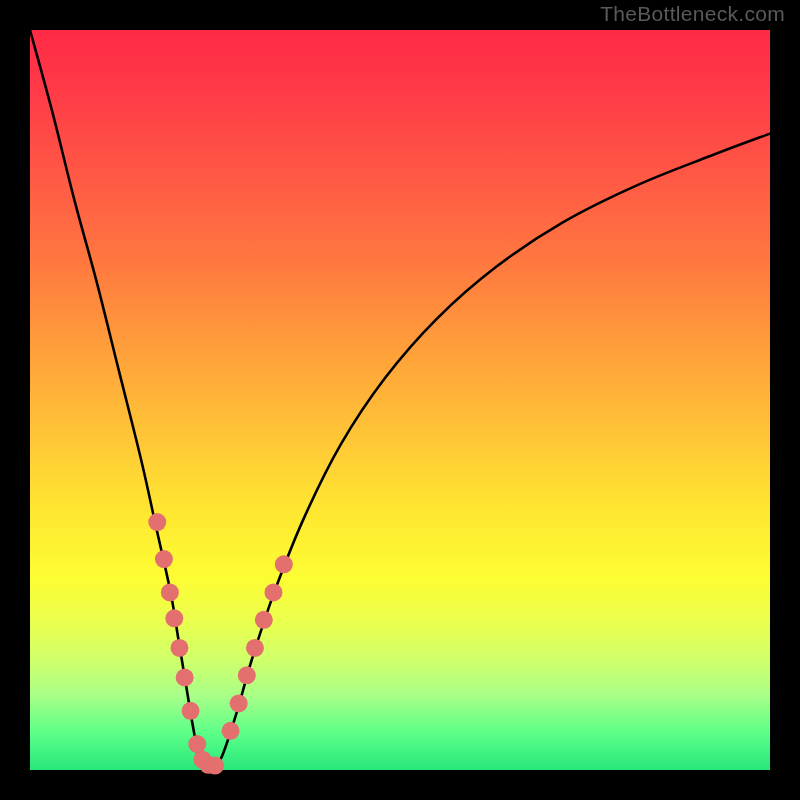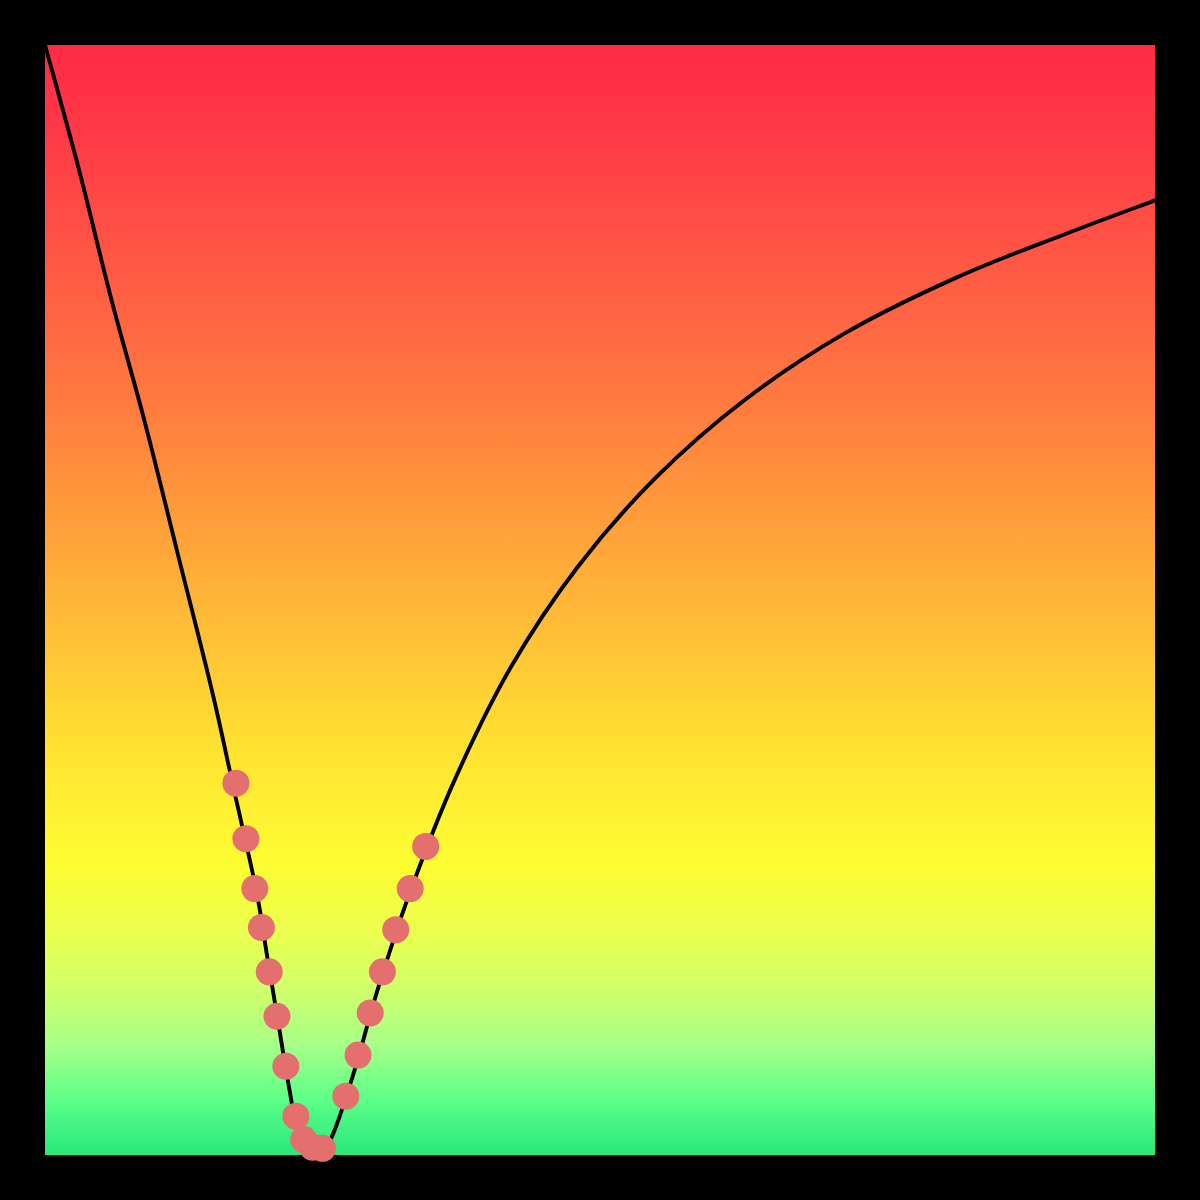--- a/index.html
+++ b/index.html
@@ -47,20 +47,21 @@
   svg.curve {
     position: absolute;
     top: 0; left: 0;
   }
 </style>
 </head>
 <body>
 
 <div class="frame">
   <div class="plot-area" id="plot-area" style="left: 30px; top: 30px; width: 740px; height: 740px;"></div>
+  <div class="watermark" id="watermark" style="right: 15px;">TheBottleneck.com</div>
   <svg class="curve" id="svg" width="800" height="800">
       <path d="M 30 30 C 33.996 44.651999999999994, 44.208 80.764, 52.2 111.39999999999998 C 60.19200000000001 142.03599999999997, 66.408 169.56399999999994, 74.4 200.19999999999993 C 82.39200000000001 230.83599999999993, 88.60799999999999 250.96399999999997, 96.6 281.59999999999997 C 104.592 312.236, 110.80799999999999 338.43199999999996, 118.8 370.4 C 126.792 402.368, 134.34 431.228, 141 459.2 C 147.66 487.17199999999997, 150.472 501.82399999999996, 155.8 525.8 C 161.12800000000001 549.776, 166.60399999999998 572.42, 170.6 592.4 C 174.596 612.38, 175.33599999999998 620.8159999999999, 178 636.8 C 180.66400000000002 652.784, 182.736 665.216, 185.4 681.2 C 188.06400000000002 697.1840000000001, 190.136 710.948, 192.8 725.6 C 195.46400000000003 740.2520000000001, 197.53600000000003 755.274, 200.20000000000002 762.6 C 202.864 769.926, 204.936 765.7672, 207.6 766.3 C 210.26399999999998 766.8327999999999, 212.33599999999998 767.5579999999999, 215 765.56 C 217.66400000000002 763.562, 218.404 765.0568000000001, 222.4 755.2 C 226.39600000000002 745.3432, 231.872 728.116, 237.20000000000002 710.8 C 242.52800000000002 693.4839999999999, 245.34 680.312, 252 659 C 258.66 637.688, 264.87600000000003 617.708, 274.20000000000005 592.4 C 283.52400000000006 567.092, 291.812 545.04, 303.8 518.4 C 315.788 491.76, 326.148 469.70799999999997, 340.8 444.4 C 355.452 419.092, 367.88399999999996 400.44399999999996, 385.2 377.79999999999995 C 402.516 355.15599999999995, 417.02000000000004 338.58000000000004, 437.00000000000006 318.6 C 456.9800000000001 298.62, 473.556 284.116, 496.2 266.79999999999995 C 518.8439999999999 249.48399999999995, 537.492 237.05199999999996, 562.8 222.39999999999998 C 588.108 207.748, 610.16 197.38799999999995, 636.8 185.39999999999998 C 663.4399999999999 173.412, 686.8240000000001 165.12400000000005, 710.8000000000001 155.80000000000007 C 734.7760000000001 146.47600000000008, 759.344 137.59600000000003, 770 133.60000000000002" fill="none" stroke="#000" stroke-width="2.6" stroke-linecap="round"></path>
       <circle cx="157.27999999999997" cy="522.1" r="9" fill="#e46f6f"></circle>
       <circle cx="163.94000000000003" cy="559.1" r="9" fill="#e46f6f"></circle>
       <circle cx="169.85999999999999" cy="592.4" r="9" fill="#e46f6f"></circle>
       <circle cx="174.3" cy="618.3" r="9" fill="#e46f6f"></circle>
       <circle cx="179.48" cy="647.9" r="9" fill="#e46f6f"></circle>
       <circle cx="184.66" cy="677.5" r="9" fill="#e46f6f"></circle>
       <circle cx="190.58" cy="710.8" r="9" fill="#e46f6f"></circle>
       <circle cx="197.24" cy="744.1" r="9" fill="#e46f6f"></circle>

